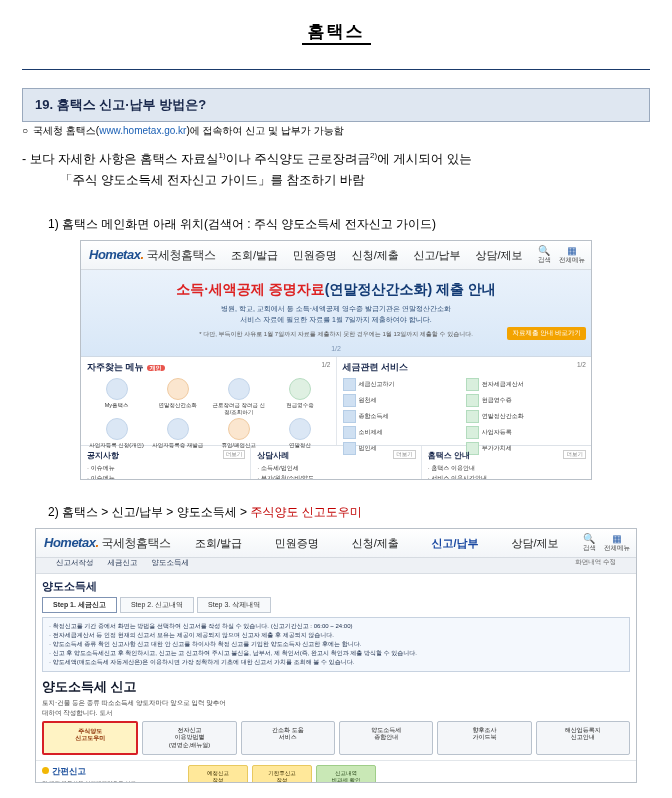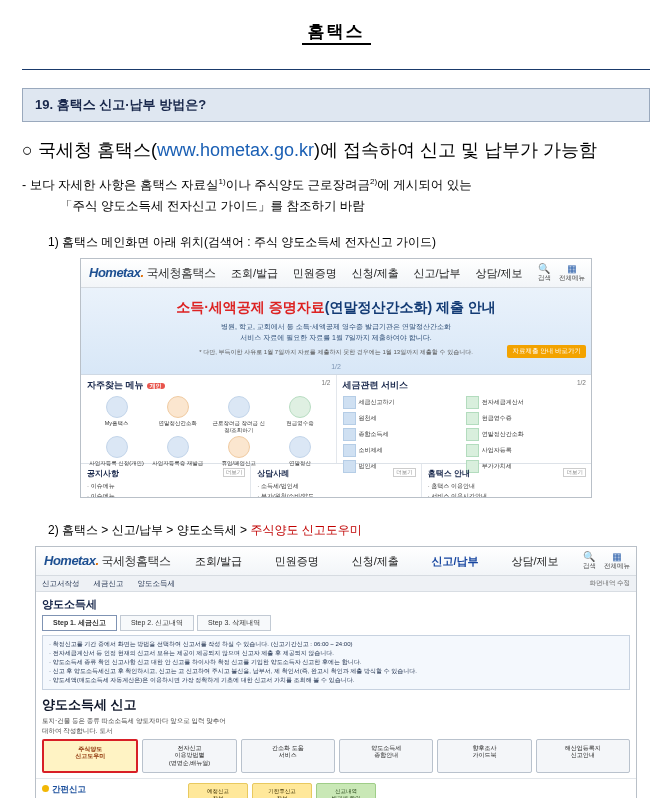--- a/index.html
+++ b/index.html
@@ -44,41 +44,41 @@
     margin-top: 18px;
     background: #dfe7f1;
     border: 1px solid #9aa9bd;
     padding: 7px 12px;
     font-size: 13px;
     font-weight: bold;
     color: #17264a;
   }
   
   .bullet-o {
-    margin-top: 15px;
-    font-size: 18px;
+    margin-top: 1px;
+    font-size: 10px;
     line-height: 1.5;
   }
   .bullet-o .mark { margin-right: 5px; }
   .link { color: #1a5fb4; }
   .bullet-dash {
     margin-top: 11px;
     font-size: 12.5px;
     line-height: 1.65;
     padding-left: 12px;
     text-indent: -12px;
   }
   .bullet-dash .indent2 {
     display: block;
     padding-left: 26px;
     text-indent: 0;
   }
   sup { font-size: 8px; vertical-align: super; }
   .numbered {
-    margin-top: 18px;
+    margin-top: 26px;
     margin-left: 26px;
     font-size: 12px;
   }
   .numbered.second { margin-top: 24px; }
   .hl-red { color: #c00000; }
   
   .shot {
     margin: 7px auto 0 auto;
     border: 1px solid #b9c0c8;
     position: relative;
@@ -292,26 +292,25 @@
     letter-spacing: -1px;
   }
   .s1-call .t { font-size: 5.5px; color: #555; }
 
   
   .s2-subbar {
     height: 15px;
     background: #eef1f5;
     border-bottom: 1px solid #d8dde3;
     display: flex;
-    align-items: center;
+    align-items: flex-start;
     font-size: 7.5px;
     color: #2b3b57;
-    padding: 0 6px;
+    padding: 0 20px;
     gap: 14px;
-    font-family: Liberation Serif, serif;
   }
   .s2-subbar .crumb { margin-left: auto; font-size: 6.5px; color: #666; }
   .s2-pagetitle {
     font-size: 11px;
     font-weight: bold;
     color: #17264a;
     padding: 5px 6px 3px 6px;
   }
   .s2-steps {
     display: flex;

